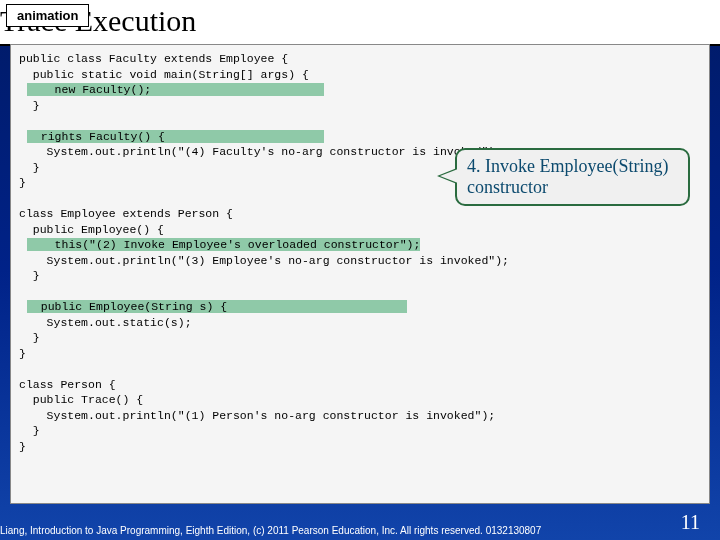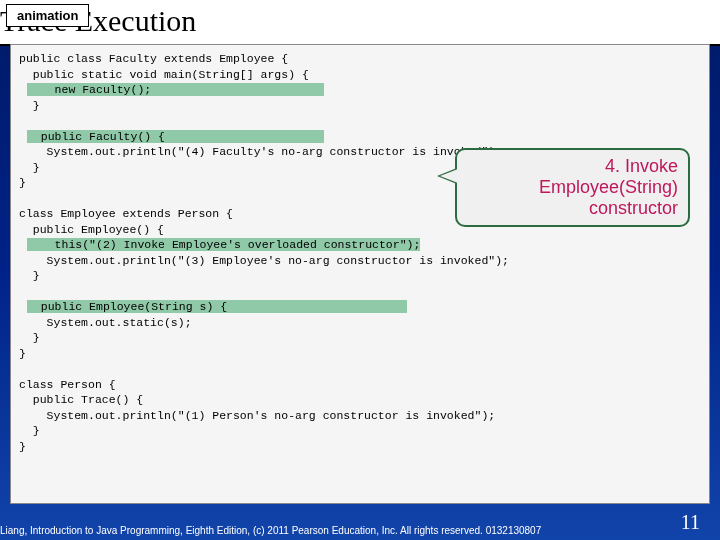--- a/index.html
+++ b/index.html
@@ -62,24 +62,24 @@
     }
     .callout {
       position: absolute;
       top: 148px;
       right: 30px;
       width: 235px;
       background: #f0f0f0;
       border: 2px solid #2a6b3f;
       border-radius: 10px;
       padding: 6px 10px;
-      font-family: Liberation Sans, sans-serif;
+      font-family: Liberation Serif, serif;
       font-size: 18px;
-      text-align: right;
-      color: #be185d;
+      text-align: left;
+      color: #0c4a6e;
     }
     .callout::before {
       content: '';
       position: absolute;
       left: -20px;
       top: 18px;
       width: 0;
       height: 0;
       border-top: 8px solid transparent;
       border-bottom: 8px solid transparent;
@@ -120,21 +120,21 @@
 <div class="title-wrap">
   <div class="animation-label">animation</div>
   <div class="title">Trace Execution</div>
 </div>
 
 <div class="code-panel"><span>public class Faculty extends Employee {</span>
 <span>  public static void main(String[] args) {</span>
 <span class="hl">    new Faculty();                         </span>
 <span>  }</span>
 <span></span>
-<span class="hl">  public Faculty() {                       </span>
+<span class="hl">  rights Faculty() {                       </span>
 <span>    System.out.println("(4) Faculty's no-arg constructor is invoked");</span>
 <span>  }</span>
 <span>}</span>
 <span></span>
 <span>class Employee extends Person {</span>
 <span>  public Employee() {</span>
 <span class="hl">    this("(2) Invoke Employee's overloaded constructor");</span>
 <span>    System.out.println("(3) Employee's no-arg constructor is invoked");</span>
 <span>  }</span>
 <span></span>

